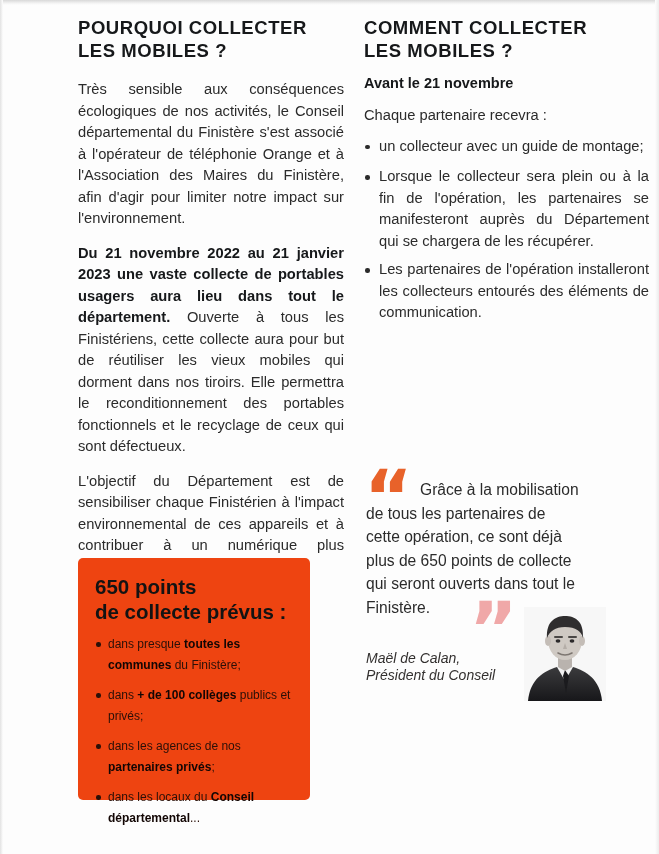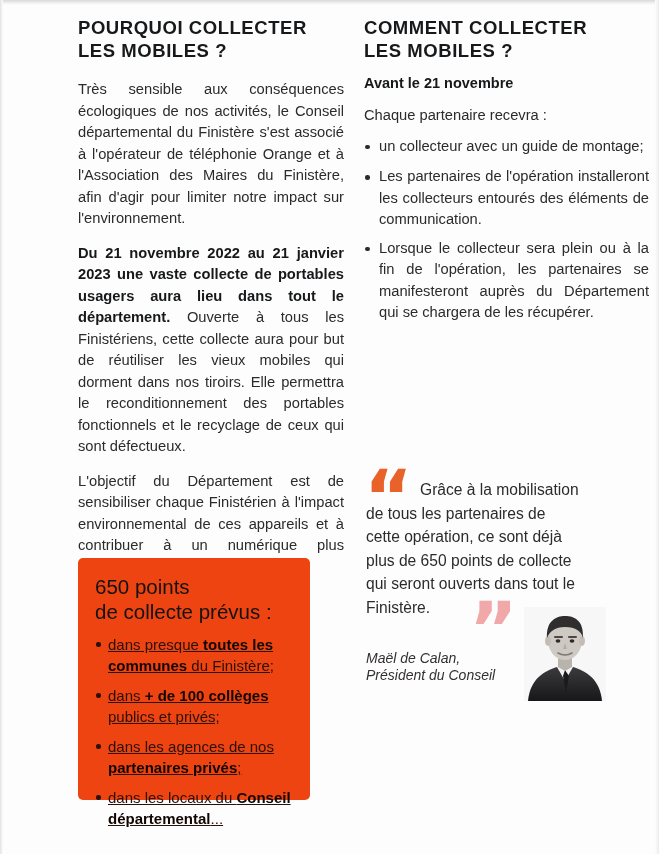--- a/index.html
+++ b/index.html
@@ -123,37 +123,36 @@
     height: 242px;
     background: #ee4411;
     border-radius: 5px;
     box-sizing: border-box;
     padding: 16px 14px 10px 17px;
   }
   .callout-title {
     margin: 0;
     font-size: 20.5px;
     line-height: 25px;
-    font-weight: 400;
+    font-weight: 700;
     color: #131313;
   }
   .callout-title .ttl-line { display: block; }
   ul.callout-list {
     margin: 10px 0 0 0;
     padding: 0;
     list-style: none;
   }
   ul.callout-list li {
     position: relative;
     padding-left: 13px;
-    font-size: 15px;
+    font-size: 12px;
     line-height: 21px;
     color: #2a1008;
     margin-bottom: 9px;
-    text-decoration: underline;
   }
   ul.callout-list li:last-child { margin-bottom: 0; }
   ul.callout-list li::before {
     content: "";
     position: absolute;
     left: 1px;
     top: 8px;
     width: 4.5px;
     height: 4.5px;
     border-radius: 50%;
@@ -267,22 +266,22 @@
       <span class="ttl-line">LES MOBILES ?</span>
     </h2>
 
     <h3 class="sub-title s1">Avant le 21 novembre</h3>
     <p class="lead">Chaque partenaire recevra :</p>
     <ul class="bullets">
       <li>un collecteur avec un guide de montage;</li>
     </ul>
 
     <ul class="bullets">
+      <li>Lorsque le collecteur sera plein ou à la fin de l'opération, les partenaires se manifesteront auprès du Département qui se chargera de les récupérer.</li>
       <li>Les partenaires de l'opération installeront les collecteurs entourés des éléments de communication.</li>
-      <li>Lorsque le collecteur sera plein ou à la fin de l'opération, les partenaires se manifesteront auprès du Département qui se chargera de les récupérer.</li>
     </ul>
 
   </div>
 
   <div class="quote-block">
     <span class="quote-mark quote-open">“</span>
     <p class="quote-text"><span class="indent"></span><span>Grâce à la mobilisation de tous les partenaires de cette opération, ce sont déjà plus de 650 points de collecte qui seront ouverts dans tout le Finistère.</span></p>
     <span class="quote-mark quote-close">”</span>
     <p class="attribution">
       <span class="ln">Maël de Calan,</span>

